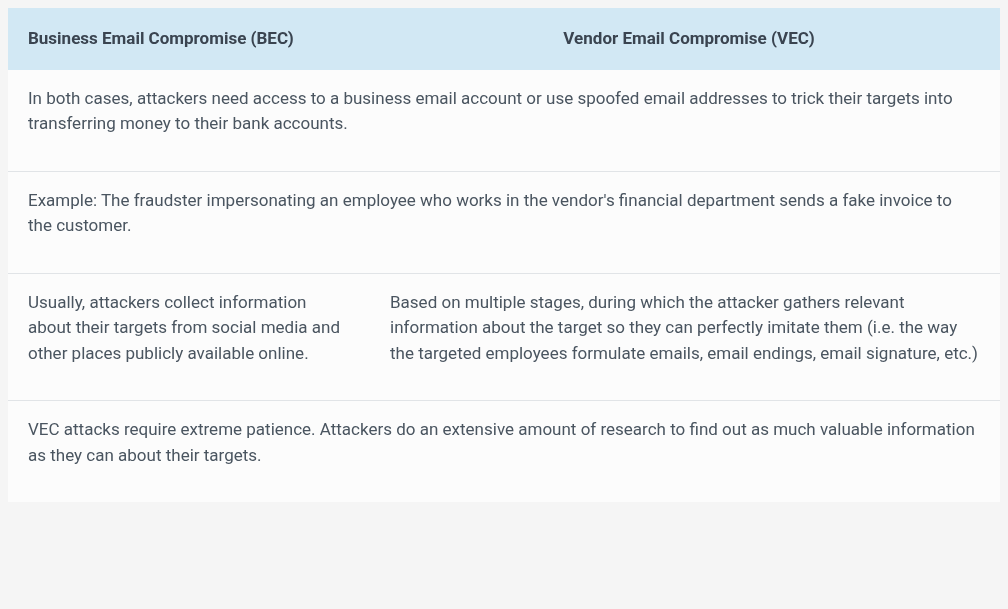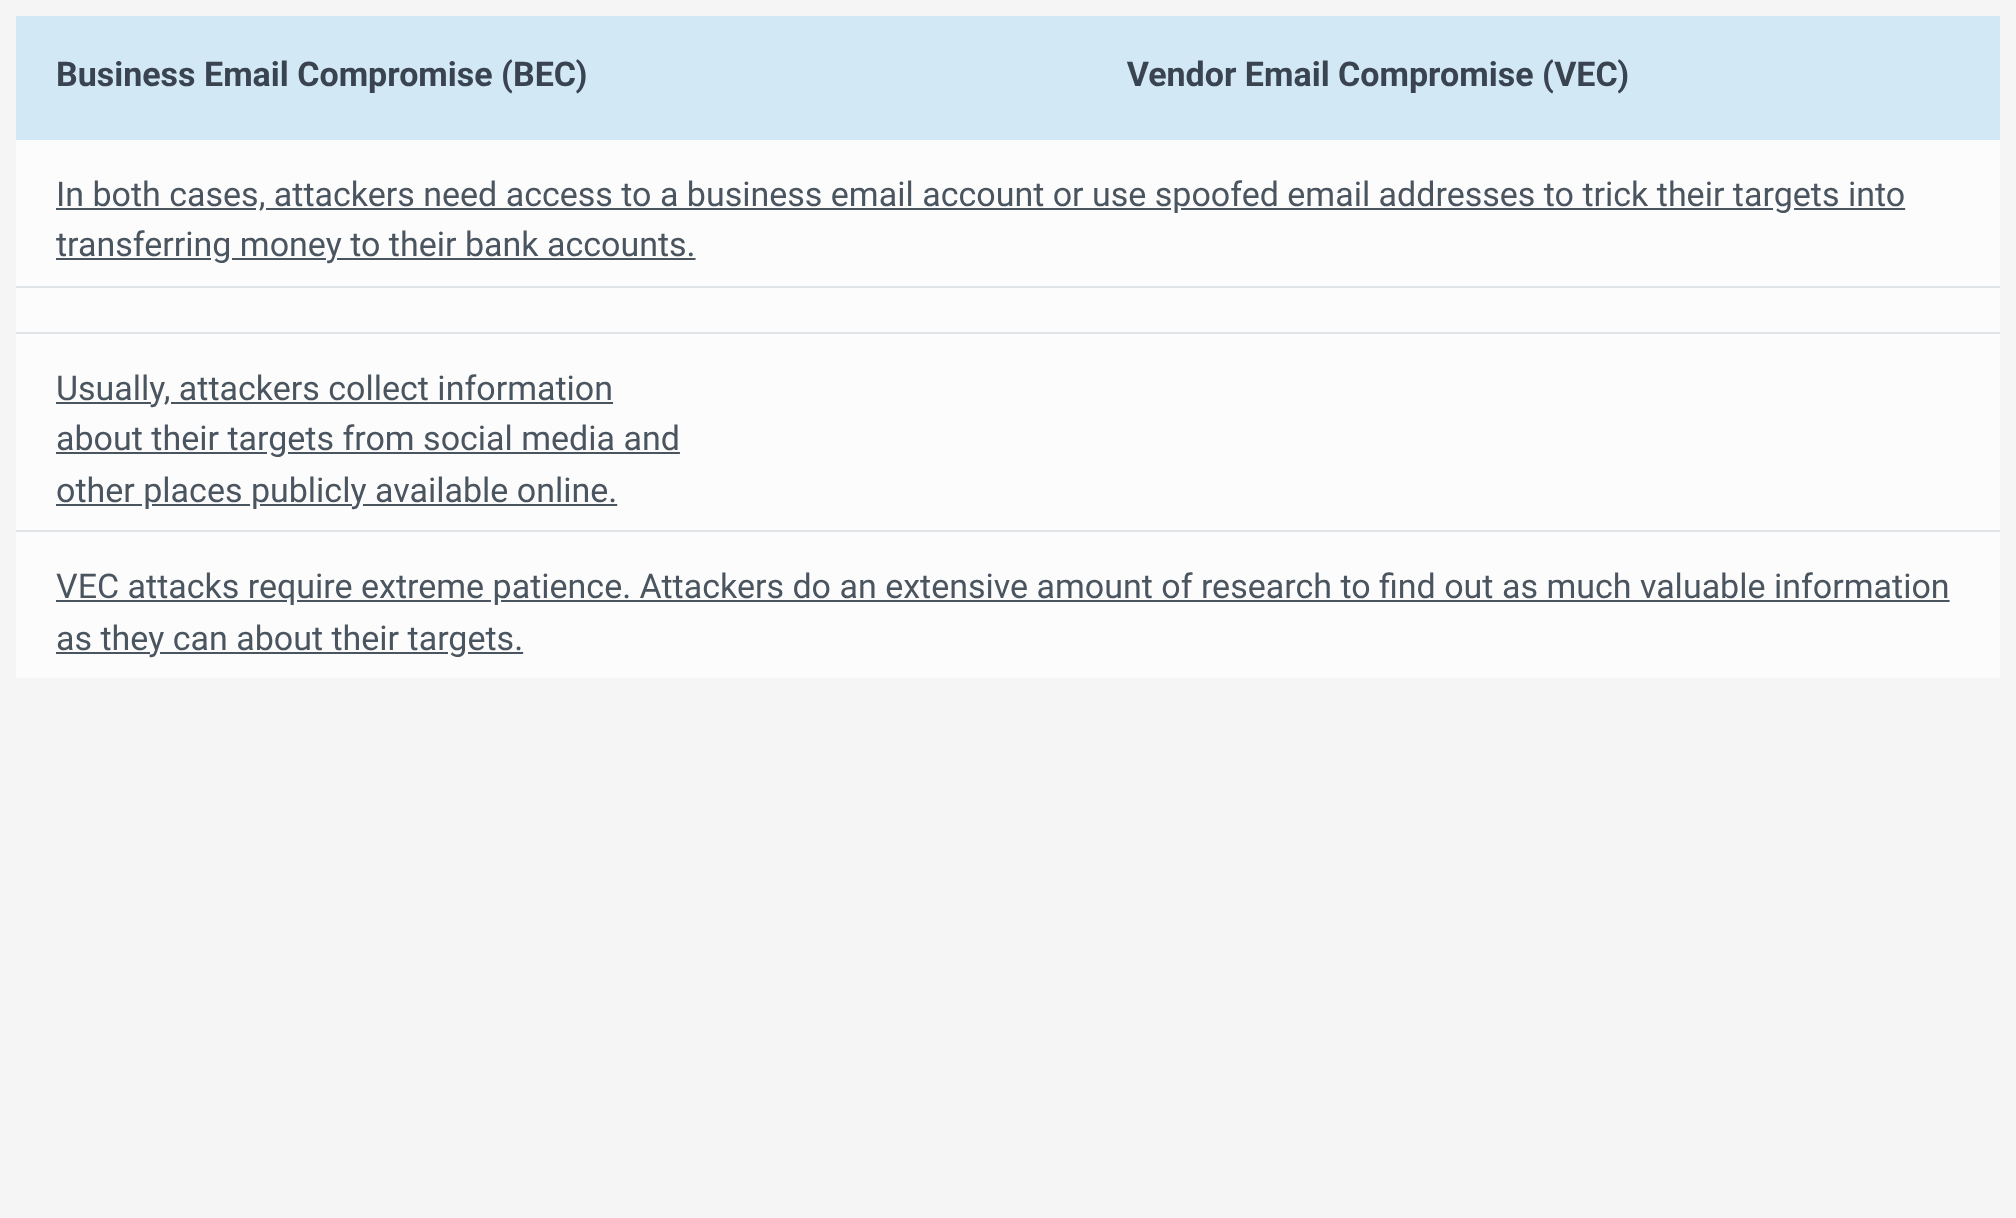--- a/index.html
+++ b/index.html
@@ -33,24 +33,23 @@
     .header-cell.col-left {
       width: 370px;
       padding-right: 20px;
     }
     .header-cell.col-right {
       flex: 1;
       text-align: center;
     }
     .body-row {
       display: flex;
-      padding: 16px 20px 6px 20px;
+      padding: 16px 20px 34px 20px;
       border-bottom: 1px solid #e1e4e7;
       background: #fcfcfc;
-      text-decoration: underline;
     }
     .body-row.full {
       display: block;
     }
     .body-row:last-child {
       border-bottom: none;
     }
     .cell {
       color: #4a5560;
     }
@@ -73,26 +72,30 @@
     <div class="header-cell col-left">Business Email Compromise (BEC)</div>
     <div class="header-cell col-right">Vendor Email Compromise (VEC)</div>
   </div>
 
   <div class="body-row full">
     <div class="cell">In both cases, attackers need access to a business email account or use spoofed email addresses to trick their targets into transferring money to their bank accounts.</div>
   </div>
 
   <div class="body-row">
     <div class="cell col-right">
+      <p>Example: The fraudster impersonating an employee who works in the vendor's financial department sends a fake invoice to the customer.</p>
     </div>
   </div>
 
   <div class="body-row">
     <div class="cell col-left">
       <p>Usually, attackers collect information about their targets from social media and other places publicly available online.</p>
+    </div>
+    <div class="cell col-right">
+      <p>Based on multiple stages, during which the attacker gathers relevant information about the target so they can perfectly imitate them (i.e. the way the targeted employees formulate emails, email endings, email signature, etc.)</p>
     </div>
   </div>
 
   <div class="body-row">
     <div class="cell col-right">
       <p>VEC attacks require extreme patience. Attackers do an extensive amount of research to find out as much valuable information as they can about their targets.</p>
     </div>
   </div>
 </div>
 

